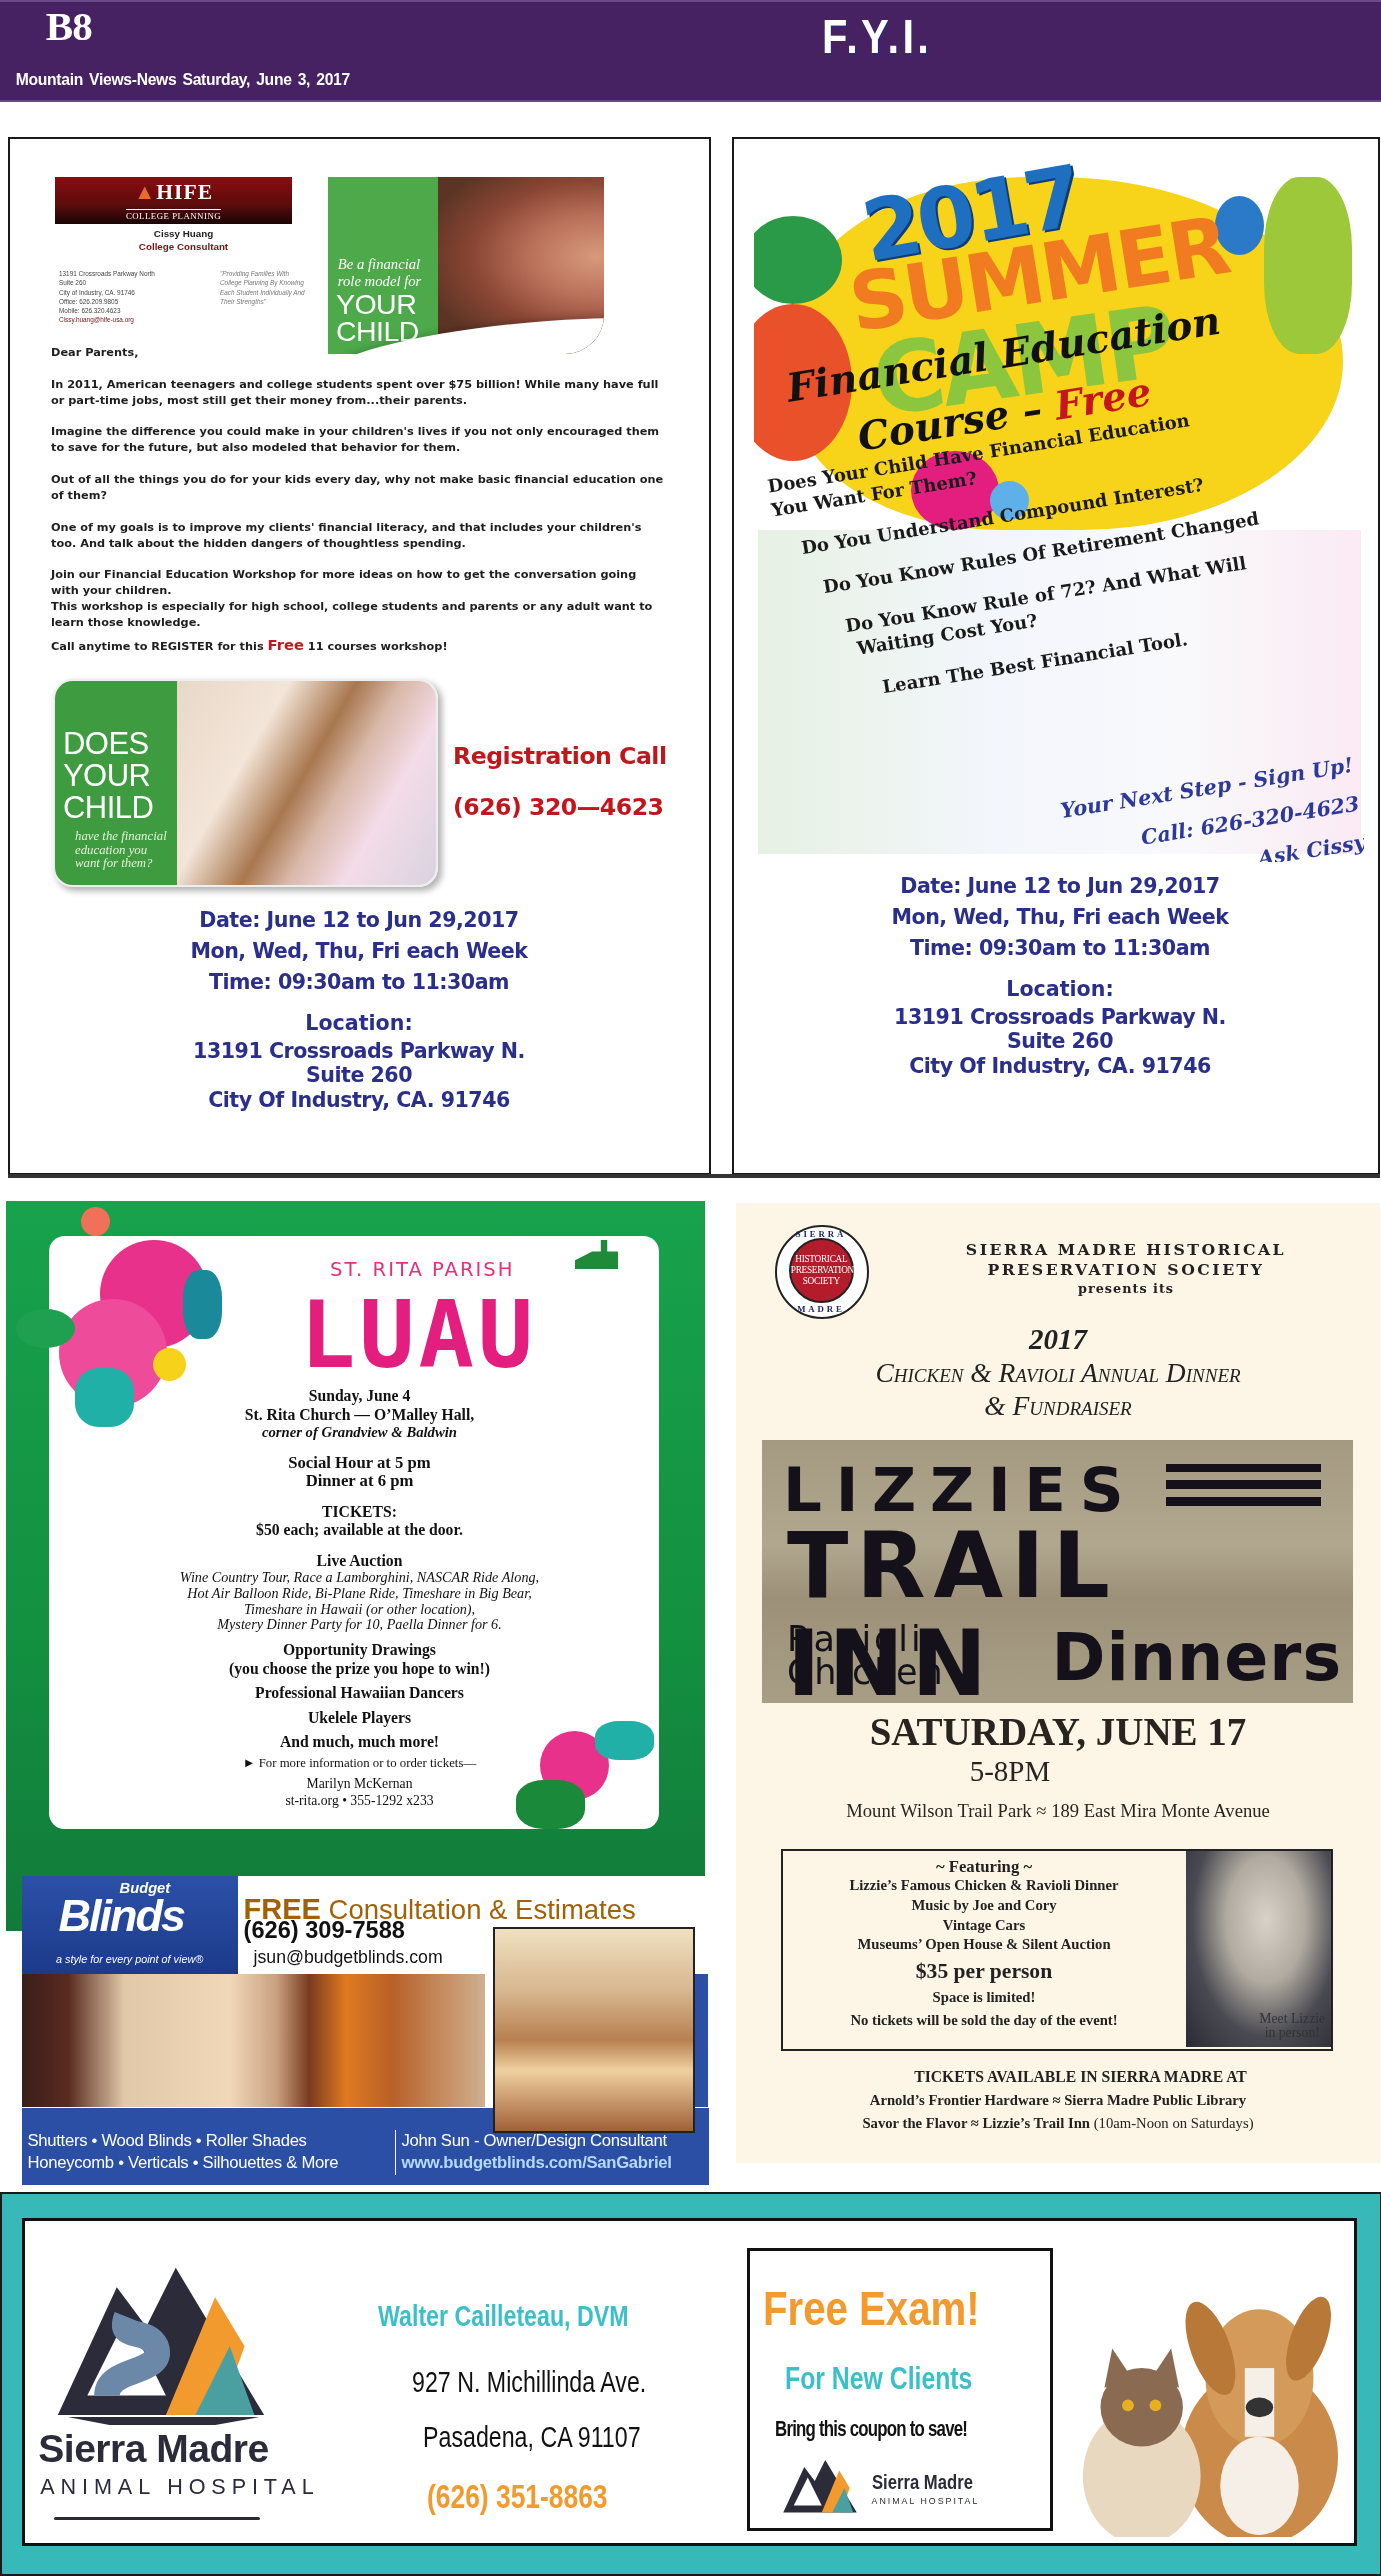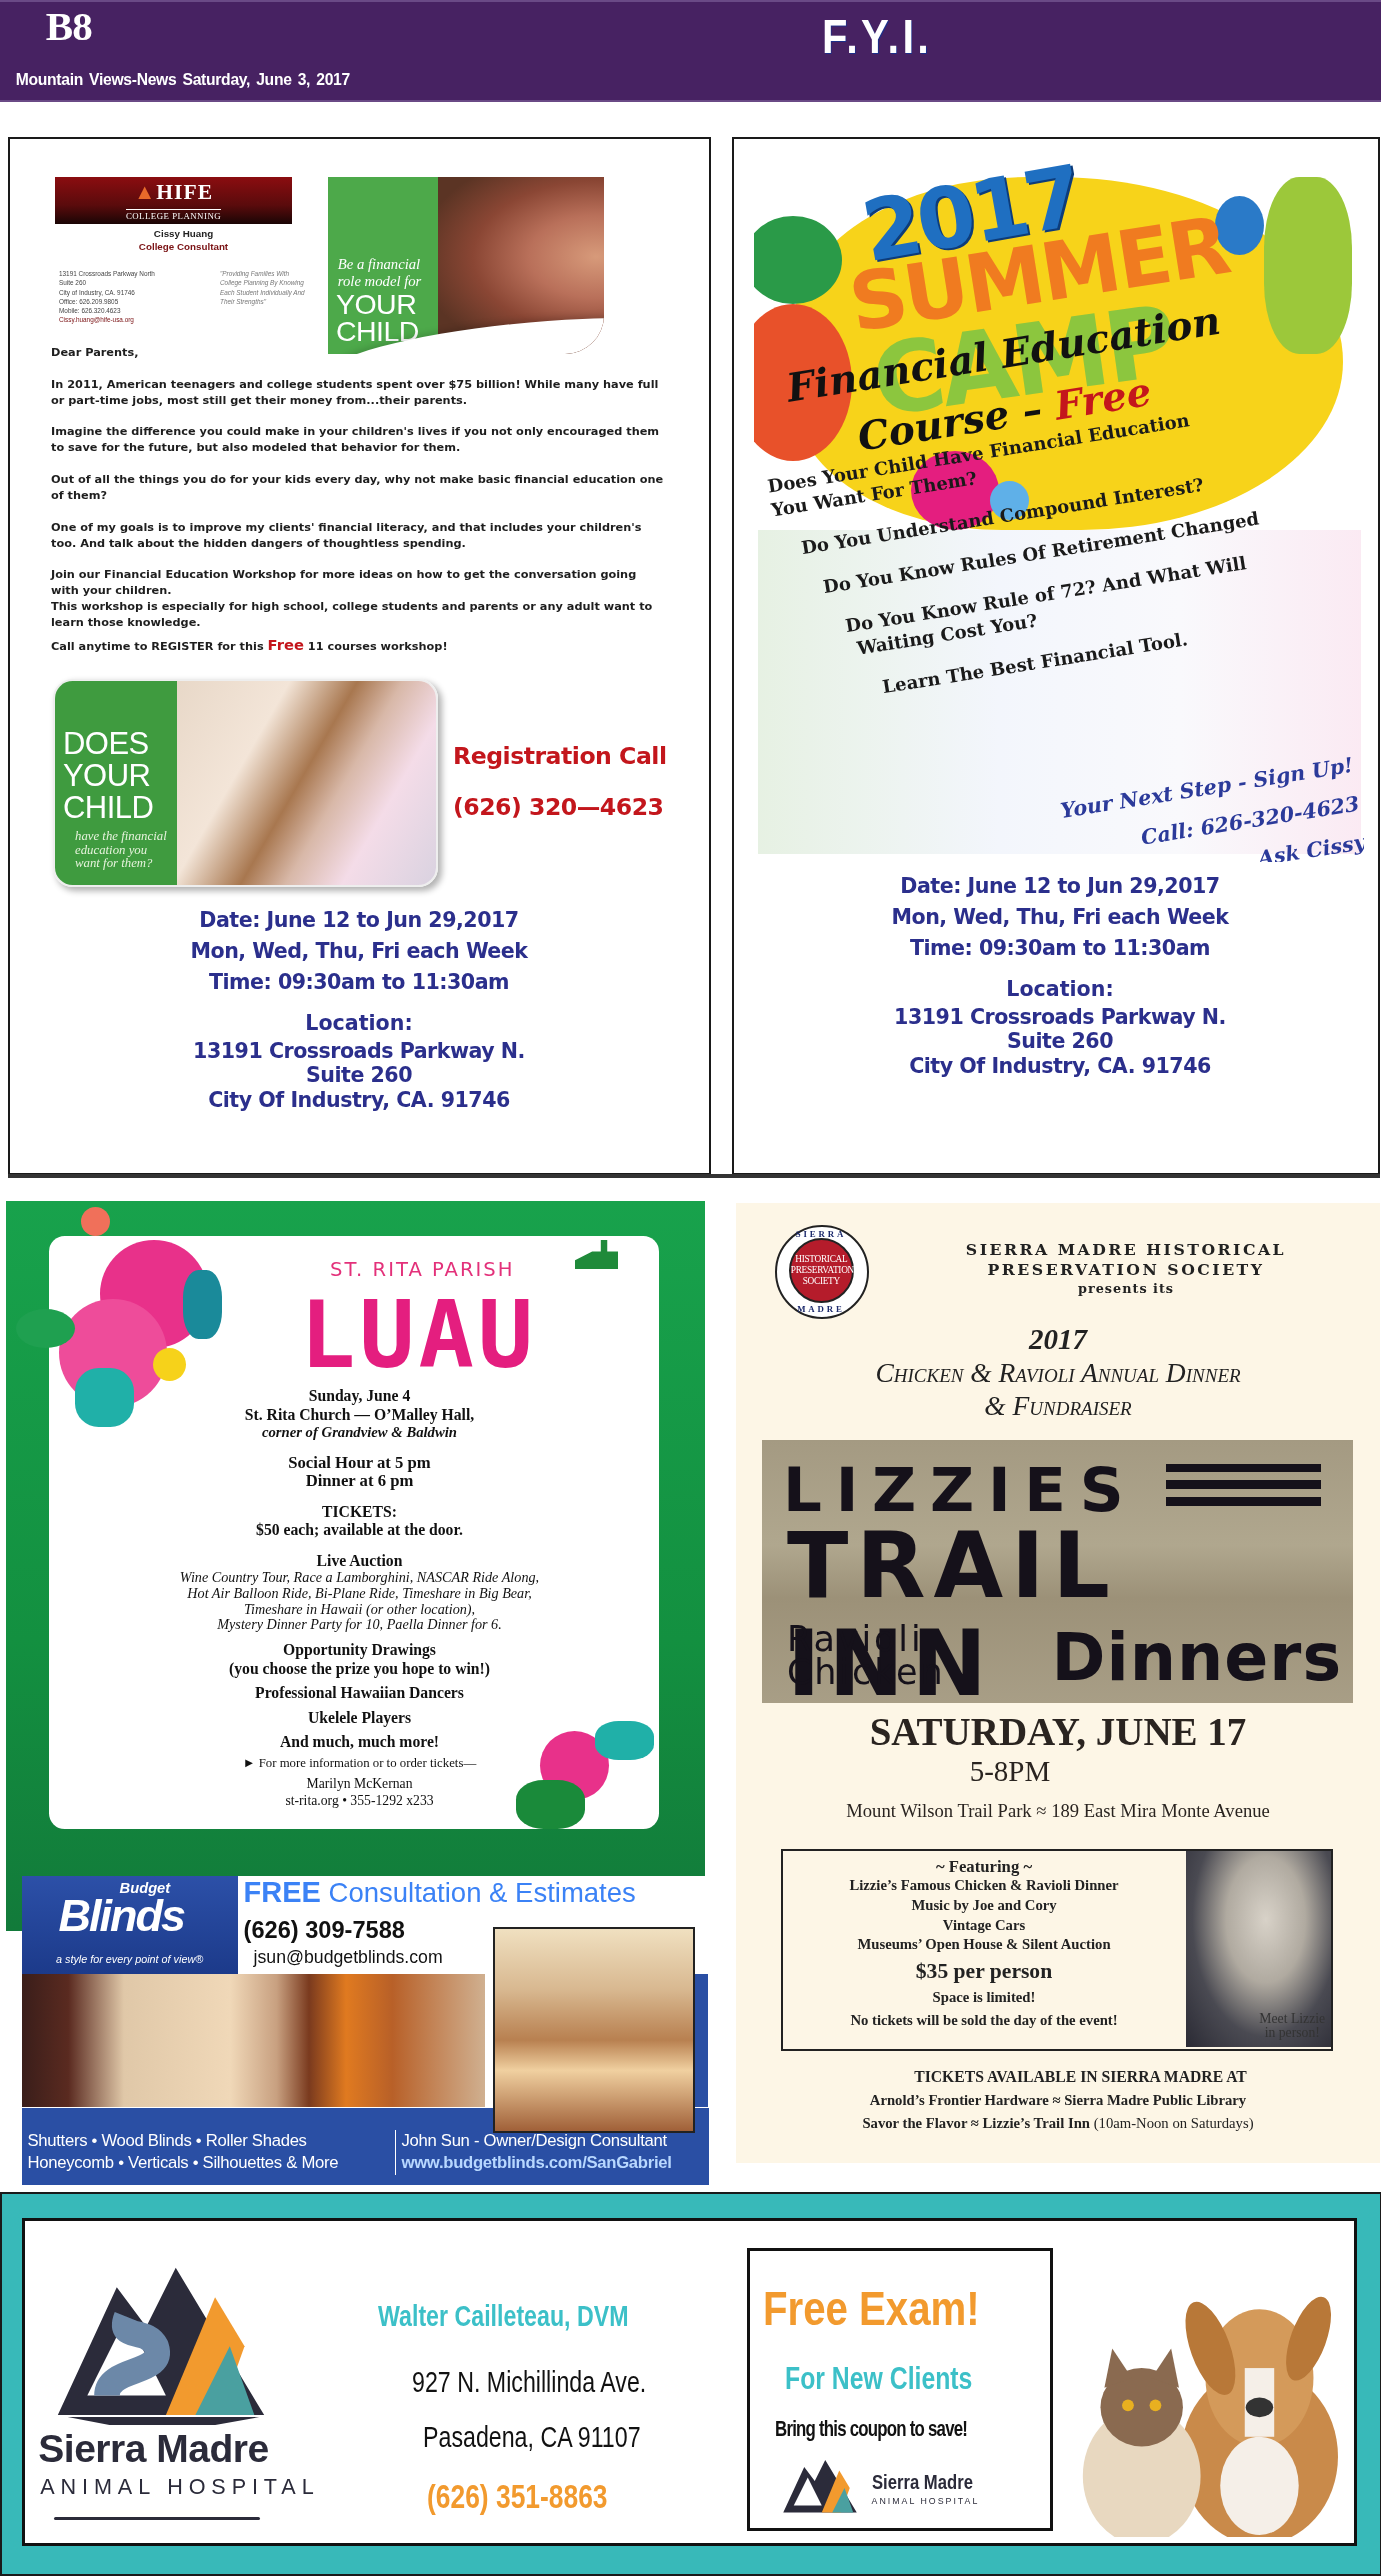--- a/index.html
+++ b/index.html
@@ -82,21 +82,21 @@
   .luau-body .it { font-style: italic; font-size: 14.2px; line-height: 15.7px; }
   .luau-body .small { font-size: 12.8px; line-height: 16.7px; }
   .flower { position: absolute; border-radius: 50%; }
 
   
   .blinds { left: 21.6px; top: 1876px; width: 687px; height: 308px; background: #fff; }
   .blinds-logo { position: absolute; left: 0; top: 0; width: 216px; height: 98px; background: linear-gradient(180deg,#2c50a8,#1c3a8a); color: #fff; text-align: center; }
   .blinds-budget { position: absolute; left: 98px; top: 3.9px; font-size: 14.7px; font-style: italic; font-weight: bold; }
   .blinds-name { position: absolute; left: 37px; top: 13.7px; font-size: 45px; font-style: italic; font-weight: bold; letter-spacing: -2px; }
   .blinds-tag { position: absolute; left: 0; top: 77px; width: 216px; font-size: 10.8px; font-style: italic; }
-  .blinds-free { position: absolute; left: 222px; top: 0; color: #3b82f6; font-size: 29px; font-weight: bold; white-space: nowrap; }
+  .blinds-free { position: absolute; left: 222px; top: 17px; color: #a16207; font-size: 29px; font-weight: bold; white-space: nowrap; }
   .blinds-free span { font-weight: normal; font-size: 27.5px; }
   .blinds-phone { position: absolute; left: 222px; top: 41px; font-size: 23.6px; font-weight: bold; color: #111; }
   .blinds-email { position: absolute; left: 232px; top: 71px; font-size: 17.7px; color: #111; }
   .blinds-photo1 { position: absolute; left: 0; top: 98px; width: 463px; height: 133px; background: linear-gradient(90deg,#3a1e1a 0%, #5a2a20 10%, #e0c8a8 22%, #f0d8b8 45%, #c8a080 55%, #7a3a1e 62%, #e07a20 70%, #b86028 80%, #d0b090 100%); }
   .blinds-photo2 { position: absolute; left: 471px; top: 51px; width: 202px; height: 206px; background: linear-gradient(180deg,#f0e0c0 0%, #d8b890 30%, #b88050 55%, #f0d0a0 70%, #a06038 100%); border: 2px solid #222; }
   .blinds-bar { position: absolute; left: 0; top: 232px; width: 687px; height: 77px; background: #2a4fa4; color: #fff; }
   .blinds-products { position: absolute; left: 5.9px; top: 21.6px; font-size: 16.7px; line-height: 22.6px; letter-spacing: -0.3px; }
   .blinds-owner { position: absolute; left: 373px; top: 21.6px; font-size: 16.7px; line-height: 22.6px; border-left: 1px solid #fff; padding-left: 5.9px; letter-spacing: -0.3px; }
   .blinds-owner .url { color: #b8d8ff; font-weight: bold; }
 

